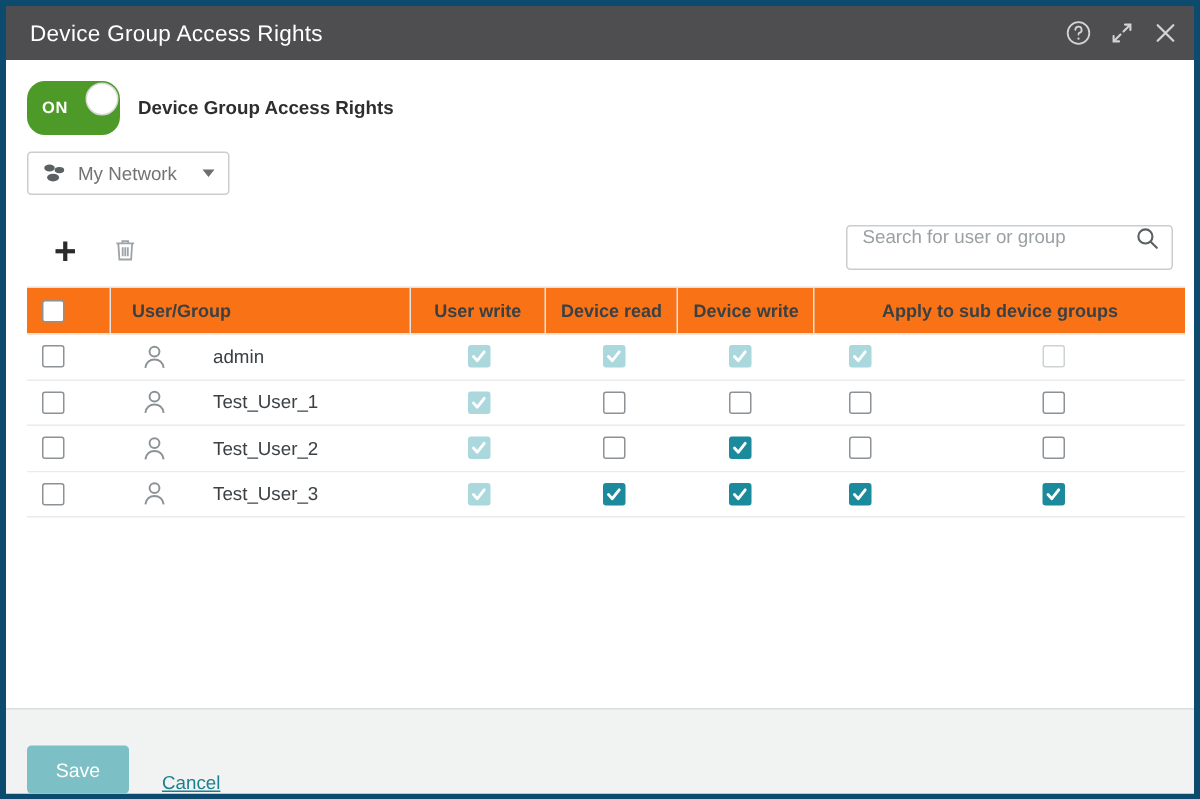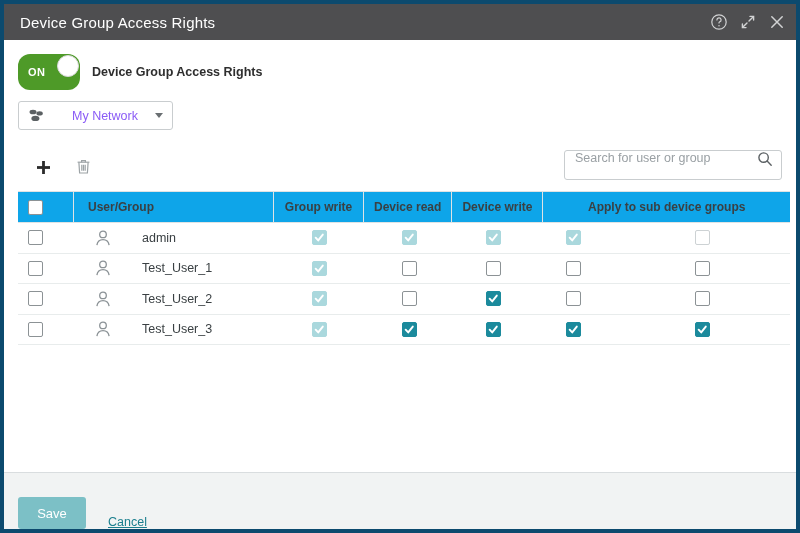--- a/index.html
+++ b/index.html
@@ -89,21 +89,21 @@
     display: inline-flex; align-items: center;
     height: 29px;
     padding: 0 9px;
     border: 1px solid #c9cdcf;
     border-radius: 3px;
     background: #ffffff;
     cursor: pointer;
     gap: 7px;
   }
   .netdrop-icon { width: 17px; height: 15px; display:block; color:#5b6063; }
-  .netdrop-label { font-size: 12.5px; color: #8b5cf6; margin-left: 20px; }
+  .netdrop-label { font-size: 12.5px; color: #737373; }
   .caret {
     width: 0; height: 0;
     border-left: 4.5px solid transparent;
     border-right: 4.5px solid transparent;
     border-top: 5px solid #6a6f72;
     margin-left: 10px;
   }
 
   
   .toolbar {
@@ -143,21 +143,21 @@
 
   
   .table {
     margin-top: 9px;
     width: 772px;
     border-top: 1px solid #dfe3e4;
   }
   .thead {
     display: flex;
     height: 31px;
-    background: #0ea5e9;
+    background: #f97316;
     border-bottom: 1px solid #dfe3e4;
   }
   .th {
     display: flex; align-items: center;
     font-size: 12px; font-weight: bold; color: #3a4043;
     border-right: 1px solid #dfe3e4;
     padding: 0 10px;
     white-space: nowrap;
     justify-content: center;
   }
@@ -318,21 +318,21 @@
 
     
     <div class="table">
       <div class="thead">
         <div class="th first c-check">
           <span class="cb">
             
           </span>
         </div>
         <div class="th name c-name">User/Group</div>
-        <div class="th c-gw">Group write</div>
+        <div class="th c-gw">User write</div>
         <div class="th c-dr">Device read</div>
         <div class="th c-dw">Device write</div>
         <div class="th last c-sub">Apply to sub device groups</div>
       </div>
       <div id="tbody">
           <div class="trow">
             <div class="td first c-check">
               <span class="cb"></span>
             </div>
             <div class="td name c-name">

